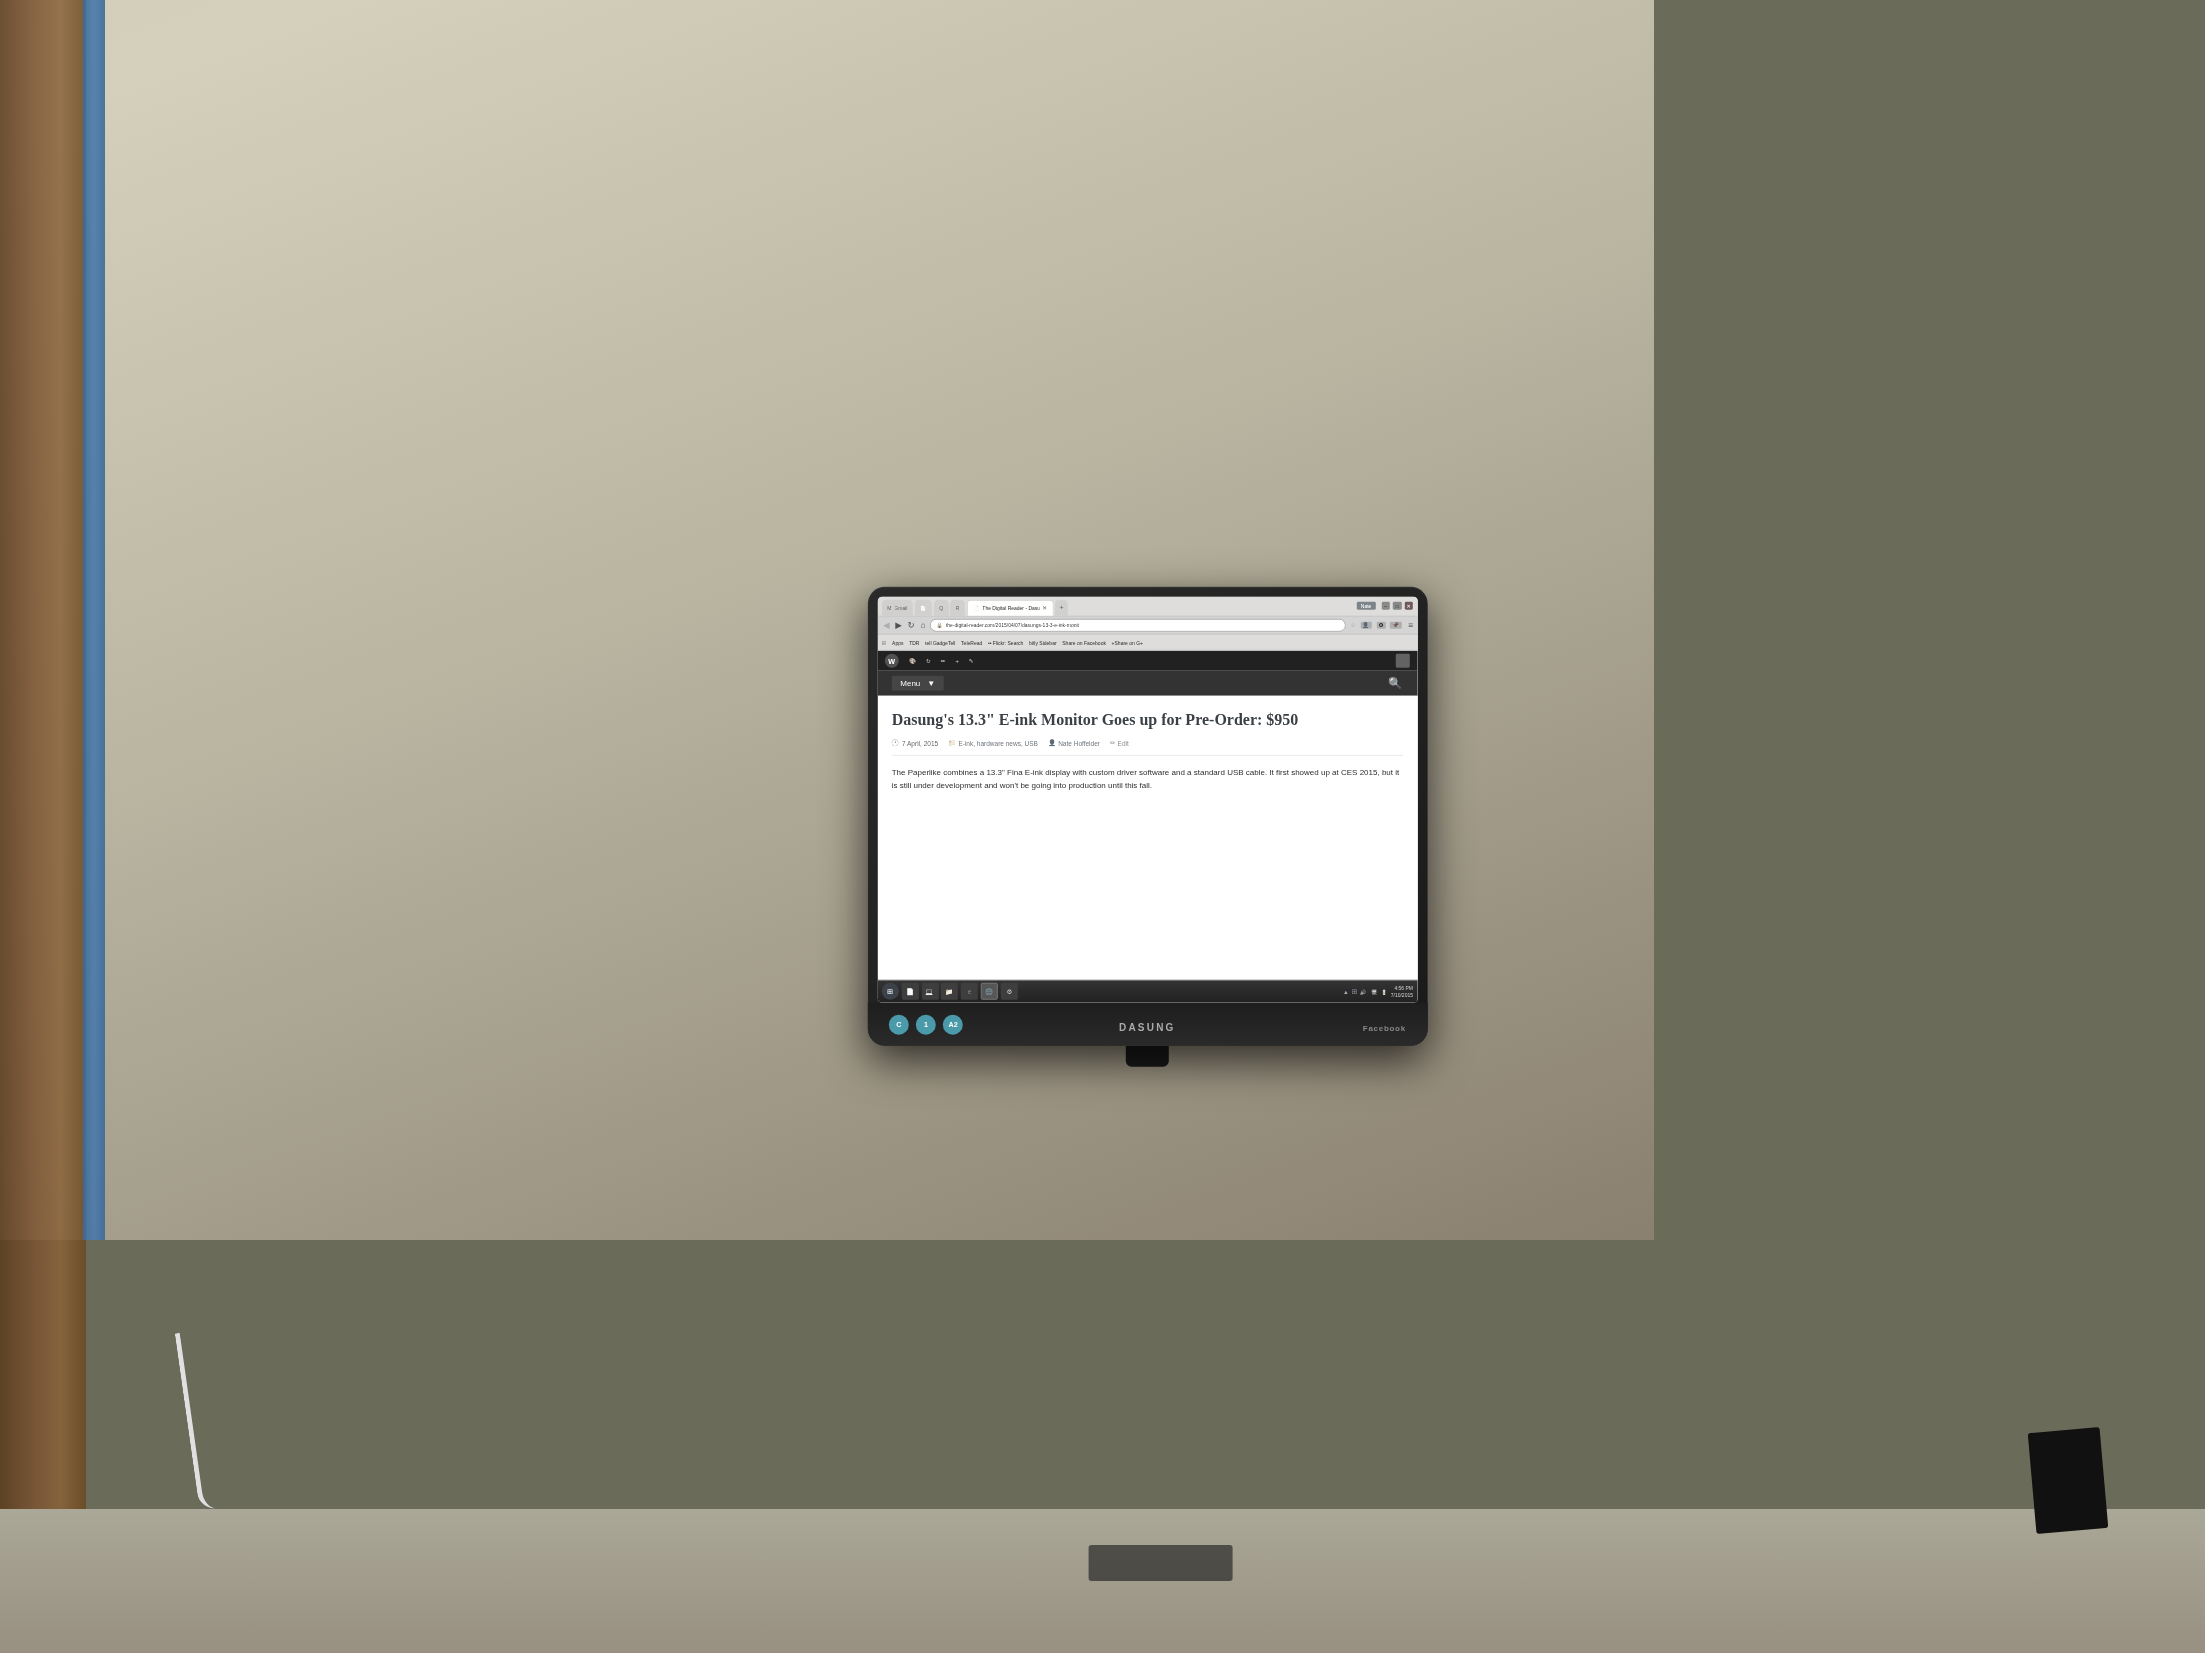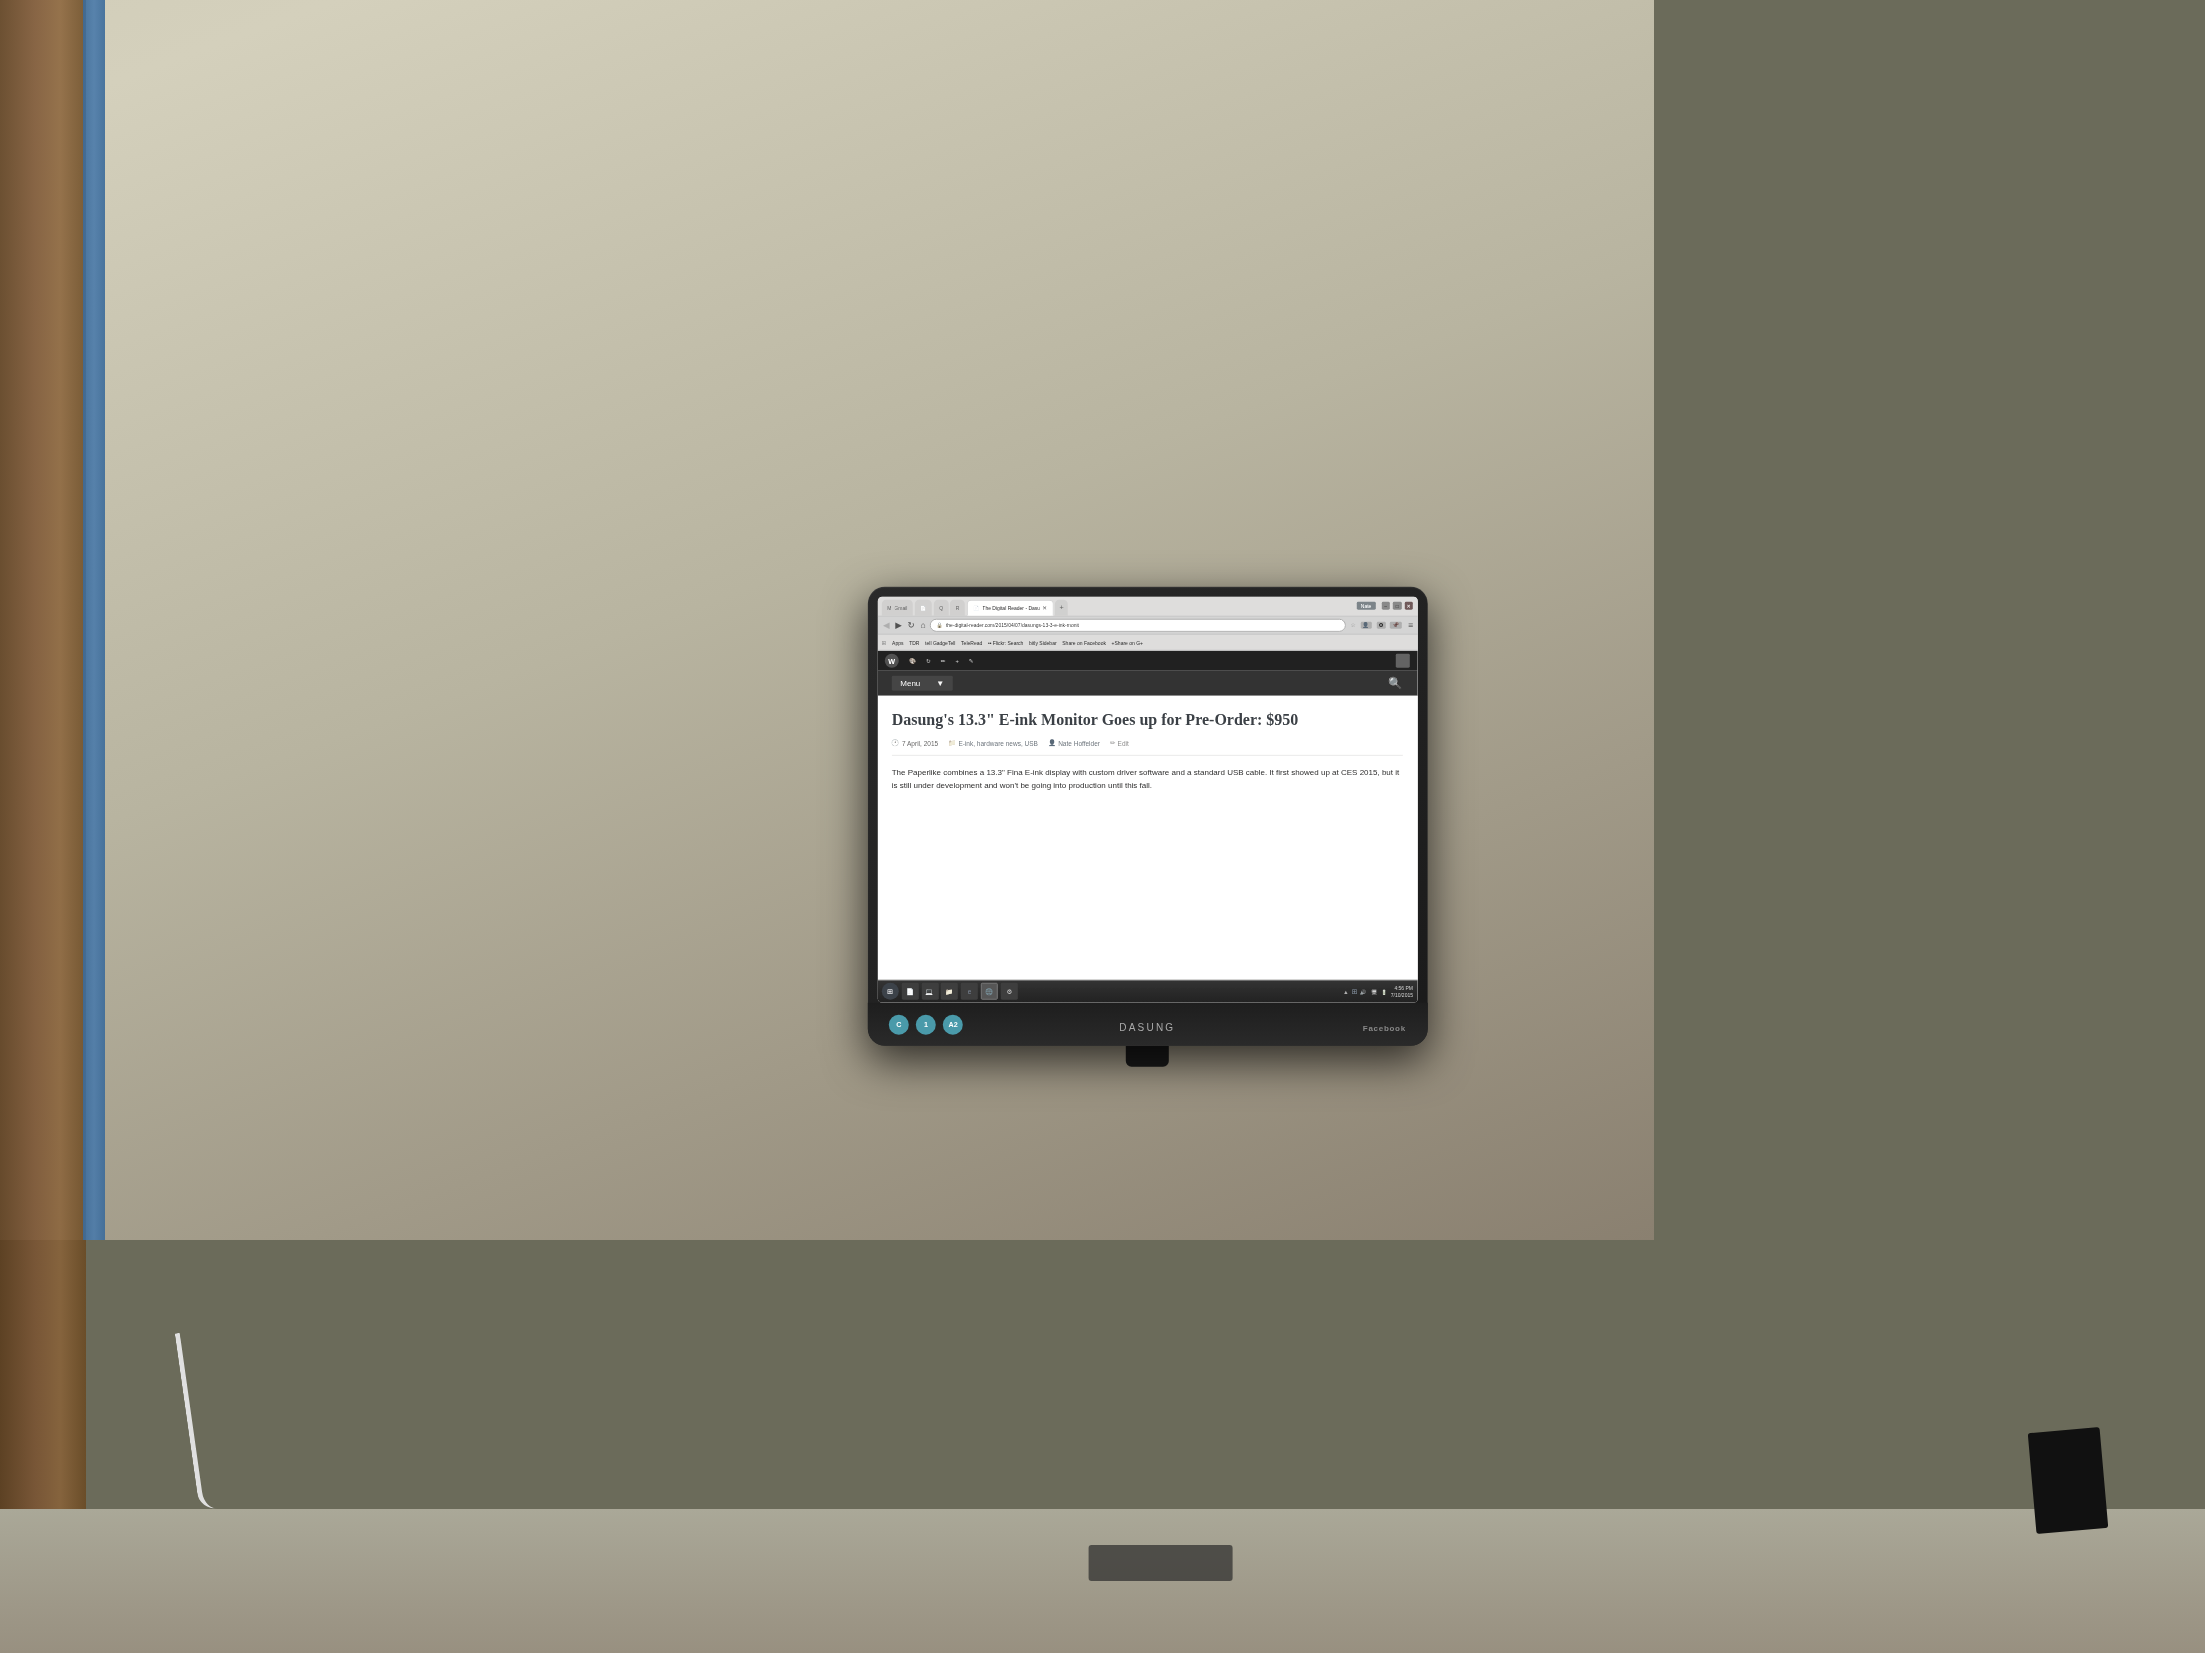--- a/index.html
+++ b/index.html
@@ -74,21 +74,21 @@
       padding: 0 21.5px;
     }
 
     .monitor-brand {
       position: absolute;
       bottom: 13px;
       left: 50%;
       transform: translateX(-50%);
       color: #aaa;
       font-size: 10px;
-      font-weight: normal;
+      font-weight: bold;
       letter-spacing: 2.2px;
     }
 
     .monitor-brand-right {
       position: absolute;
       bottom: 13px;
       right: 21.5px;
       color: #888;
       font-size: 8px;
       font-weight: bold;
@@ -348,21 +348,21 @@
     }
 
     .menu-btn {
       background: #4a4a4a;
       color: #eee;
       padding: 2.9px 8.6px;
       font-size: 8px;
       border-radius: 1.4px;
       display: flex;
       align-items: center;
-      gap: 16px;
+      gap: 7px;
       cursor: pointer;
     }
 
     .search-icon-nav {
       font-size: 11.5px;
       color: #ccc;
       cursor: pointer;
     }
 
     

